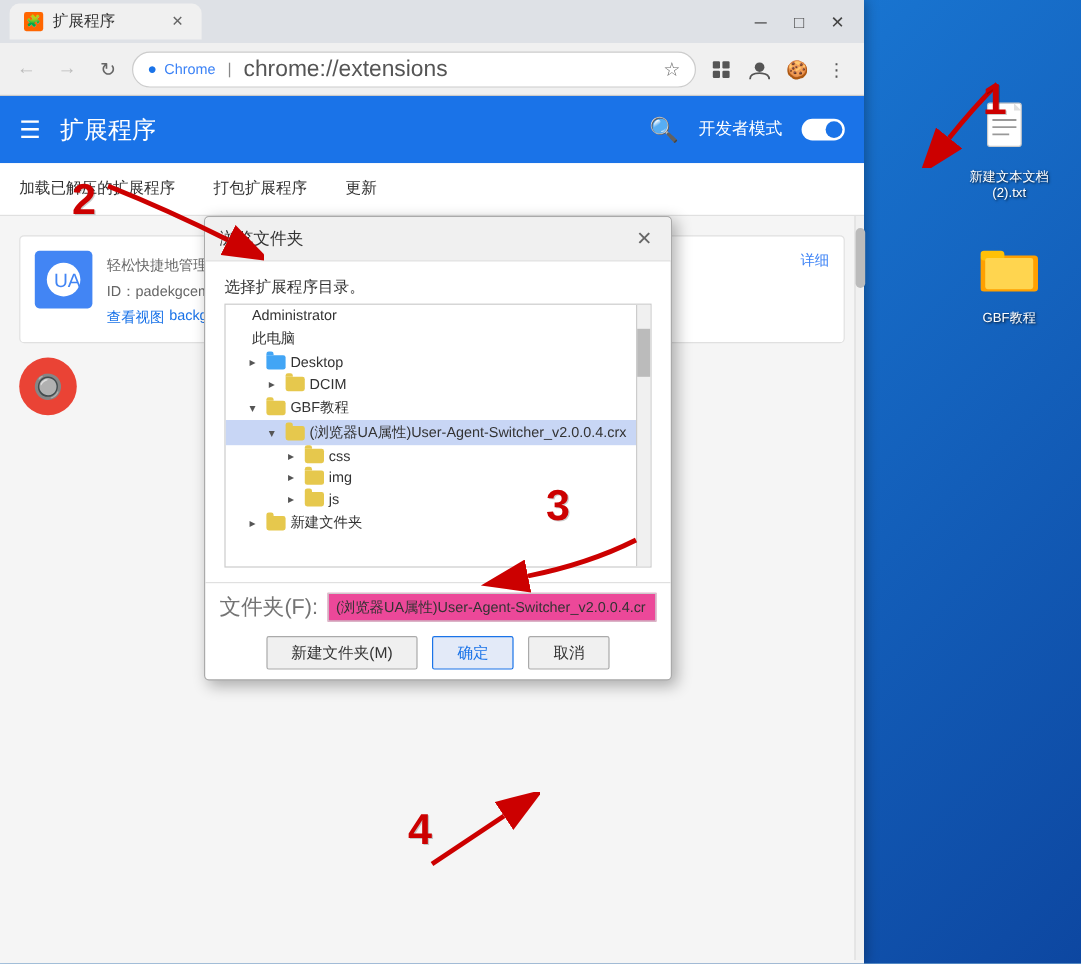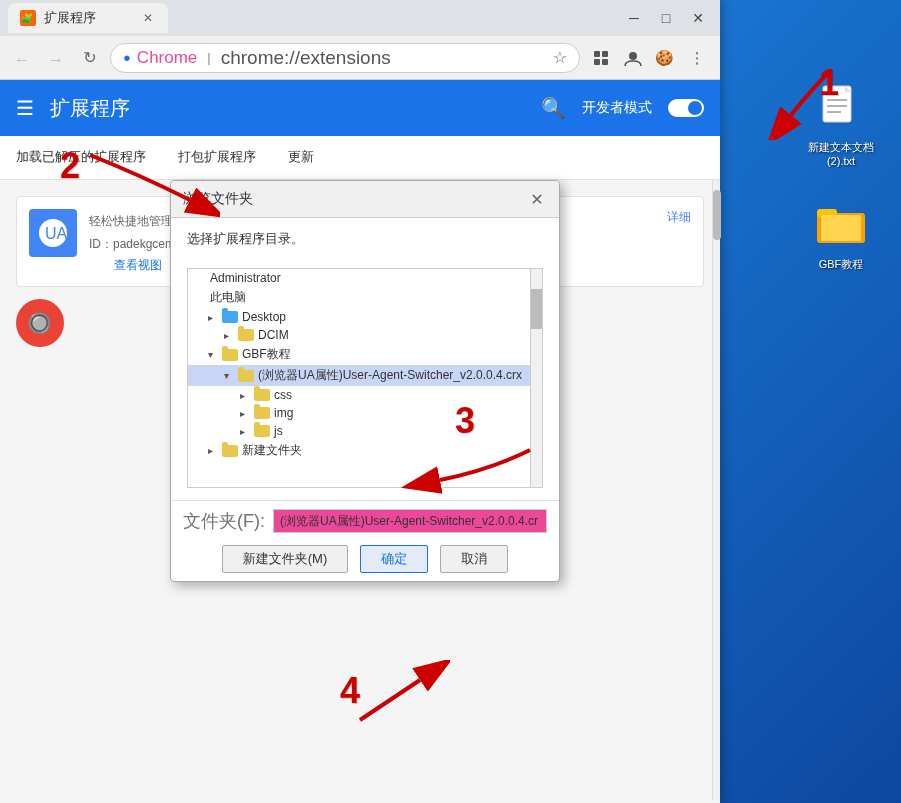--- a/index.html
+++ b/index.html
@@ -301,21 +301,21 @@
       border-radius: 4px;
       padding: 12px;
       margin-bottom: 12px;
       display: flex;
       gap: 12px;
     }
 
     .ext-card-body { flex: 1; }
     .ext-card-desc { font-size: 12px; color: #666; margin-top: 4px; }
     .ext-card-id { font-size: 12px; color: #666; margin-top: 4px; }
-    .ext-card-link { font-size: 12px; color: #1a73e8; cursor: pointer; margin-left: 25px; }
+    .ext-card-link { font-size: 12px; color: #1a73e8; cursor: pointer; }
 
     
     .dialog-overlay {
       position: absolute;
       top: 180px;
       left: 170px;
       width: 390px;
       background: white;
       border: 1px solid #aaa;
       border-radius: 4px;
@@ -341,21 +341,21 @@
       display: flex;
       align-items: center;
       justify-content: center;
       cursor: pointer;
       font-size: 16px;
       color: #666;
       border-radius: 3px;
     }
 
     .dialog-body { padding: 12px 16px; }
-    .dialog-subtitle { font-size: 13px; color: #333; margin-bottom: 20px; }
+    .dialog-subtitle { font-size: 13px; color: #333; margin-bottom: 5px; }
 
     .file-tree-container {
       border: 1px solid #ccc;
       background: white;
       height: 220px;
       overflow-y: auto;
       font-size: 13px;
       position: relative;
     }
 
@@ -541,21 +541,21 @@
       <div class="ctrl-btn close">✕</div>
     </div>
   </div>
 
   <div class="address-bar">
     <div class="nav-btn disabled">←</div>
     <div class="nav-btn disabled">→</div>
     <div class="nav-btn">↻</div>
     <div class="url-bar">
       <span class="url-lock">●</span>
-      <span style="color:#ec4899; font-size:17px;">Chrome</span>
+      <span style="color:#3b82f6; font-size:12px;">Chrome</span>
       <span style="color:#888; margin: 0 4px;">|</span>
       <span class="url-text">chrome://extensions</span>
       <span class="url-star">☆</span>
     </div>
     <div class="browser-actions">
       <div class="browser-action-btn">
         <svg width="20" height="20" viewBox="0 0 20 20" fill="none">
           <rect x="3" y="3" width="6" height="6" rx="1" fill="#555"></rect>
           <rect x="11" y="3" width="6" height="6" rx="1" fill="#555"></rect>
           <rect x="3" y="11" width="6" height="6" rx="1" fill="#555"></rect>

